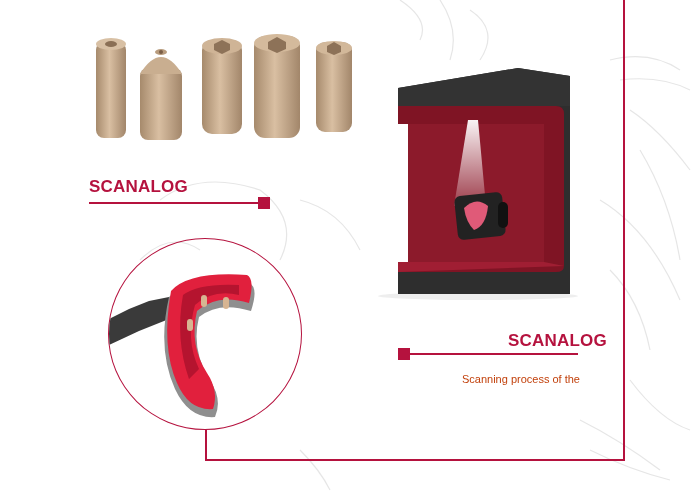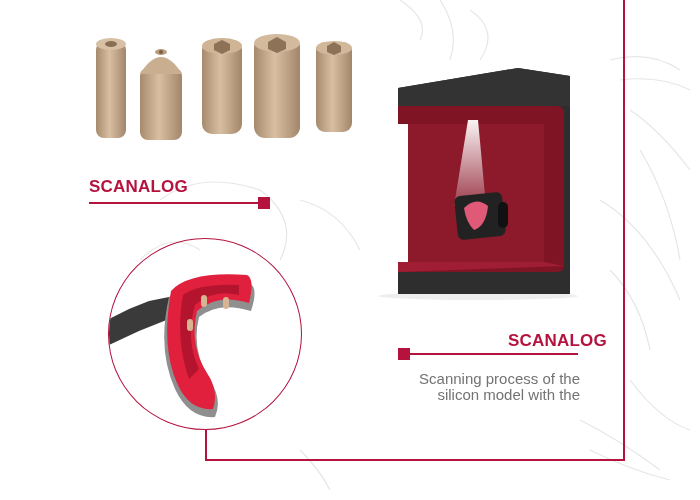--- a/index.html
+++ b/index.html
@@ -3,21 +3,21 @@
 <meta charset="utf-8">
 <style>
   html, body { margin:0; padding:0; }
   body { width:700px; height:500px; background:#ffffff; position:relative; overflow:hidden;
          font-family:"Liberation Sans", sans-serif; }
   .abs { position:absolute; }
   .label { color: var(--accent); font-weight:bold; font-size:17px; letter-spacing:0.2px; }
   .hline { height:1.5px; background: var(--accent); }
   .vline { width:1.5px; background: var(--accent); }
   .sq { width:12px; height:12px; background: var(--accent); }
-  .desc { color:#737373; font-size:15px; line-height:16px; text-align:right; }
+  .desc { color:#c2410c; font-size:11px; line-height:16px; text-align:right; }
   .sketch { stroke:#e6e6e6; fill:none; stroke-width:1.2; }
 </style>
 </head>
 <body style="--accent:#b5123e;">
 
 <svg class="abs" style="left:0;top:0;" width="700" height="500">
   <path class="sketch" d="M400 0 Q430 20 420 40 M440 0 Q460 30 450 60 M470 10 Q500 30 480 60"></path>
   <path class="sketch" d="M610 60 Q650 50 680 70 M620 80 Q660 75 690 90 M630 110 Q660 130 690 170 M640 150 Q670 200 680 260"></path>
   <path class="sketch" d="M600 200 Q650 230 680 300 M610 270 Q640 300 650 350 M630 380 Q660 420 690 430"></path>
   <path class="sketch" d="M160 200 Q200 170 260 190 Q300 220 280 260 M140 260 Q170 230 200 250 M300 200 Q340 210 360 250"></path>
@@ -103,14 +103,13 @@
 <div class="abs vline" style="left:205px;top:430px;height:30px;"></div>
 <div class="abs hline" style="left:205px;top:459px;width:420px;"></div>
 <div class="abs vline" style="left:623px;top:0px;height:461px;"></div>
 
 <div class="abs label" style="left:508px;top:331px;width:70px;text-align:right;">SCANALOG</div>
 <div class="abs sq" style="left:398px;top:348px;"></div>
 <div class="abs hline" style="left:405px;top:353px;width:173px;"></div>
 
 <div class="abs desc" style="left:400px;top:371px;width:180px;">
   <div>Scanning process of the</div>
-  <div>silicon model with the</div>
 </div>
 
 </body></html>

